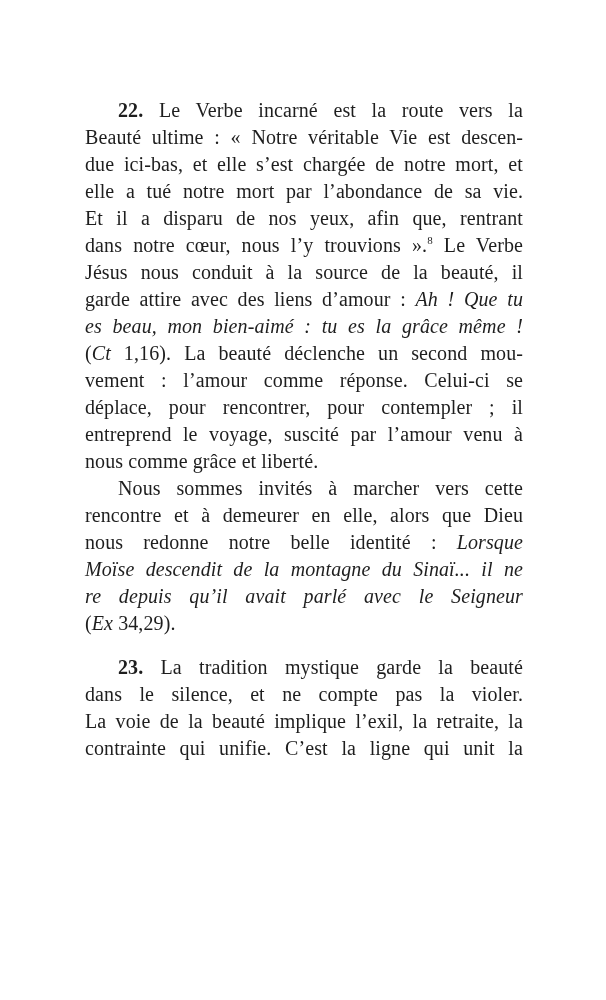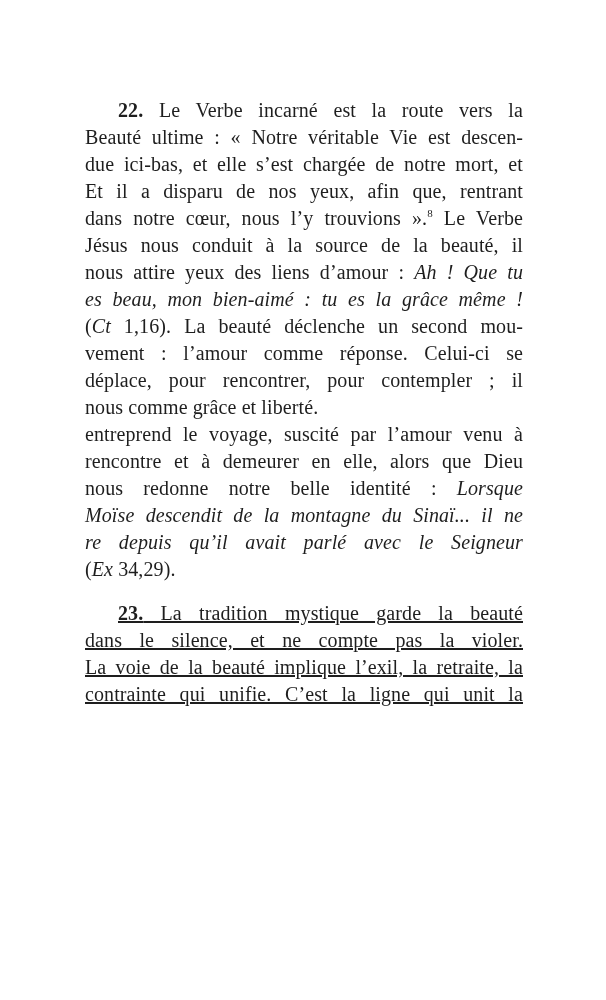--- a/index.html
+++ b/index.html
@@ -19,21 +19,21 @@
   .text-block {
     position: absolute;
     left: 85px;
     top: 97px;
     width: 438px;
     font-size: 20px;
     line-height: 27px;
     letter-spacing: 0.1px;
   }
   .paragraph { margin: 0; }
-  .paragraph.gap-before { margin-top: 17px; text-decoration: underline; }
+  .paragraph.gap-before { margin-top: 17px; }
   .line {
     text-align: justify;
     text-align-last: justify;
     white-space: normal;
   }
   .line.last { text-align-last: left; }
   .line.indent { text-indent: 33px; }
   .seg.normal { font-style: normal; font-weight: normal; }
   .seg.bold { font-weight: bold; }
   .seg.italic { font-style: italic; }
@@ -68,32 +68,34 @@
 </style>
 </head>
 <body>
 
 <div class="page">
   <div class="text-block">
       <div class="paragraph">
         <div class="line indent"><span class="seg bold">22.</span><span class="seg normal"> Le Verbe incarné est la route vers la</span></div>
         <div class="line"><span class="seg normal">Beauté ultime : « Notre véritable Vie est descen-</span></div>
         <div class="line"><span class="seg normal">due ici-bas, et elle s’est chargée de notre mort, et</span></div>
+        <div class="line"><span class="seg normal">elle a tué notre mort par l’abondance de sa vie.</span></div>
         <div class="line"><span class="seg normal">Et il a disparu de nos yeux, afin que, rentrant</span></div>
         <div class="line"><span class="seg normal">dans notre cœur, nous l’y trouvions ».</span><span class="seg sup">8</span><span class="seg normal"> Le Verbe</span></div>
         <div class="line"><span class="seg normal">Jésus nous conduit à la source de la beauté, il</span></div>
-        <div class="line"><span class="seg normal">nous attire yeux des liens d’amour : </span><span class="seg italic">Ah ! Que tu</span></div>
+        <div class="line"><span class="seg normal">garde attire avec des liens d’amour : </span><span class="seg italic">Ah ! Que tu</span></div>
         <div class="line"><span class="seg italic">es beau, mon bien-aimé : tu es la grâce même !</span></div>
         <div class="line"><span class="seg normal">(</span><span class="seg italic">Ct</span><span class="seg normal"> 1,16). La beauté déclenche un second mou-</span></div>
         <div class="line"><span class="seg normal">vement : l’amour comme réponse. Celui-ci se</span></div>
         <div class="line"><span class="seg normal">déplace, pour rencontrer, pour contempler ; il</span></div>
+        <div class="line"><span class="seg normal">entreprend le voyage, suscité par l’amour venu à</span></div>
         <div class="line last"><span class="seg normal">nous comme grâce et liberté.</span></div>
-        <div class="line"><span class="seg normal">entreprend le voyage, suscité par l’amour venu à</span></div>
       </div>
       <div class="paragraph">
+        <div class="line indent"><span class="seg normal">Nous sommes invités à marcher vers cette</span></div>
         <div class="line"><span class="seg normal">rencontre et à demeurer en elle, alors que Dieu</span></div>
         <div class="line"><span class="seg normal">nous redonne notre belle identité : </span><span class="seg italic">Lorsque</span></div>
         <div class="line"><span class="seg italic">Moïse descendit de la montagne du Sinaï... il ne</span></div>
         <div class="line"><span class="seg italic">re depuis qu’il avait parlé avec le Seigneur</span></div>
         <div class="line last"><span class="seg normal">(</span><span class="seg italic">Ex</span><span class="seg normal"> 34,29).</span></div>
       </div>
       <div class="paragraph gap-before">
         <div class="line indent"><span class="seg bold">23.</span><span class="seg normal"> La tradition mystique garde la beauté</span></div>
         <div class="line"><span class="seg normal">dans le silence, et ne compte pas la violer.</span></div>
         <div class="line"><span class="seg normal">La voie de la beauté implique l’exil, la retraite, la</span></div>

